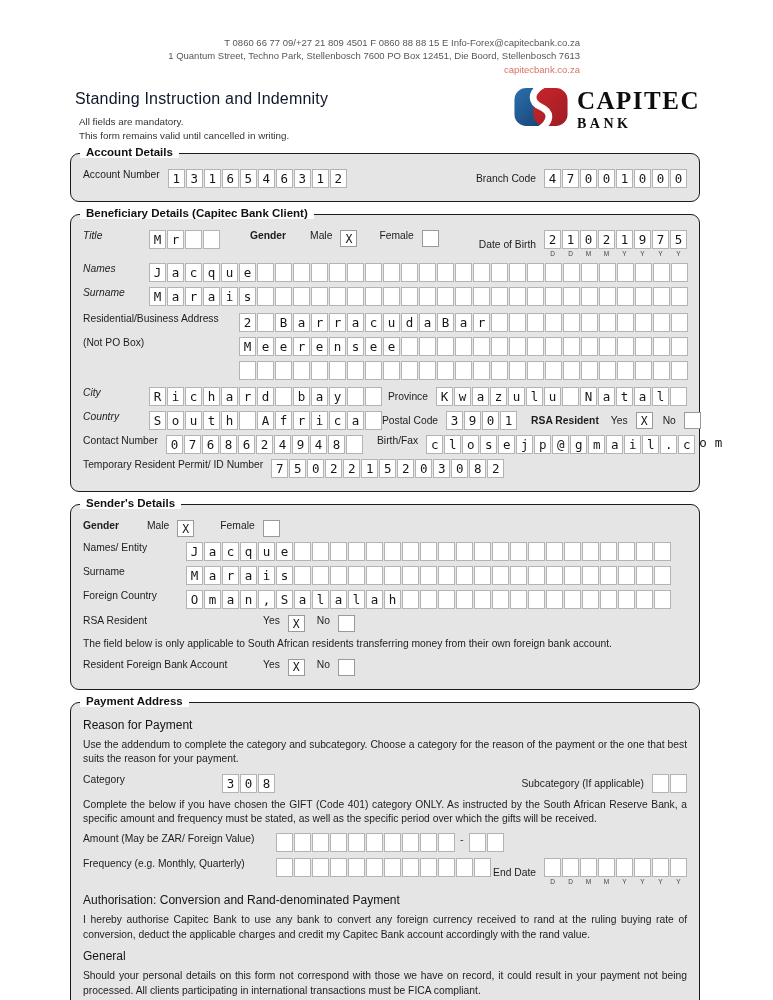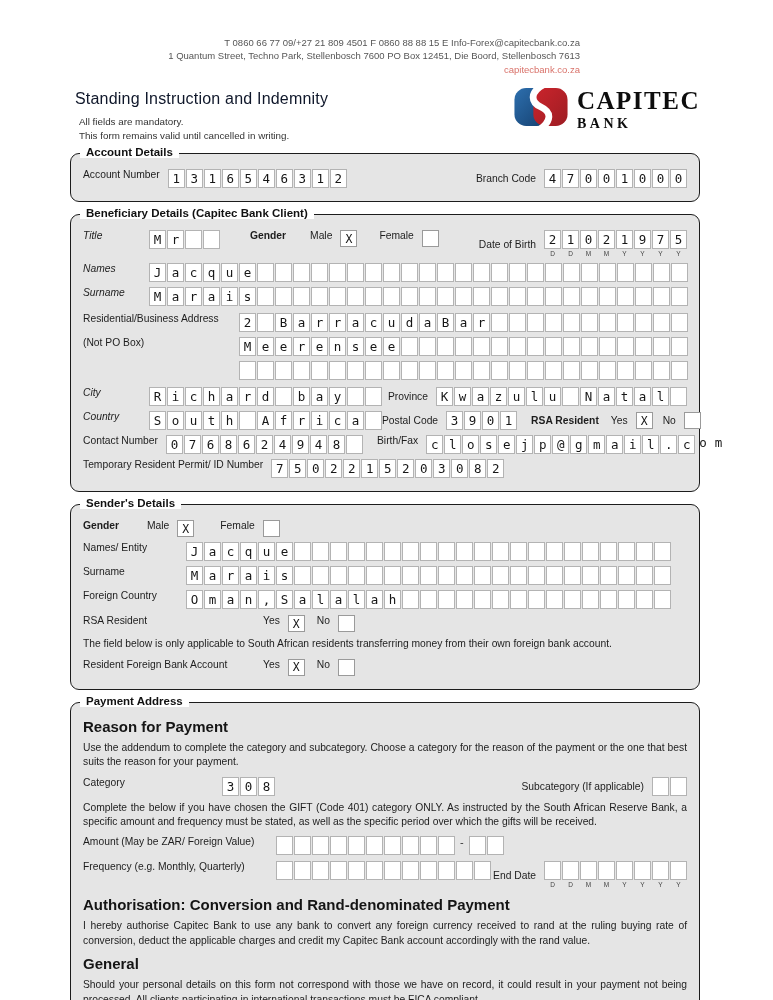--- a/index.html
+++ b/index.html
@@ -36,21 +36,21 @@
                 font-family:"DejaVu Sans Mono", monospace; font-size:12.5px; color:#161616; }
   .units { display:flex; gap:1px; margin-top:1px; }
   .units span { width:17px; height:8px; border:none; display:flex; align-items:flex-start; justify-content:center;
                 font-family:"Liberation Sans", sans-serif; font-size:6.5px; color:#444; }
   .dgroup { display:flex; flex-direction:column; }
 
   .chk { width:17px; height:17px; border:1px solid #9a9a9a; display:inline-flex; align-items:center; justify-content:center;
          font-family:"DejaVu Sans Mono", monospace; font-size:11.5px; color:#161616; flex-shrink:0; background:#fff; }
 
   .para { font-size:10.3px; line-height:1.4; color:#1d1d1d; margin:4px 0 7px 0; text-align:justify; }
-  .subhead { font-size:15px; font-weight:bold; margin:3px 0 6px 0; color:#151515; }
+  .subhead { font-size:12px; font-weight:normal; margin:3px 0 6px 0; color:#151515; }
 
   .mlauto { margin-left:auto; display:flex; align-items:center; }
   .overflowtxt { font-family:"DejaVu Sans Mono", monospace; font-size:12.5px; letter-spacing:8px; margin-left:4px; color:#161616; }
   .amt-sep { margin:0 5px; font-size:11px; color:#333; }
 </style>
 </head>
 <body>
 
 <div class="page">
 

